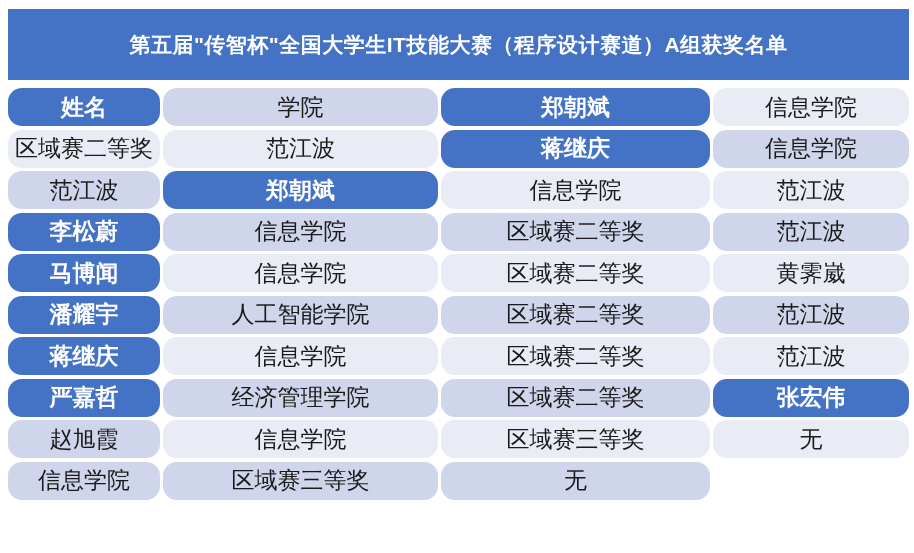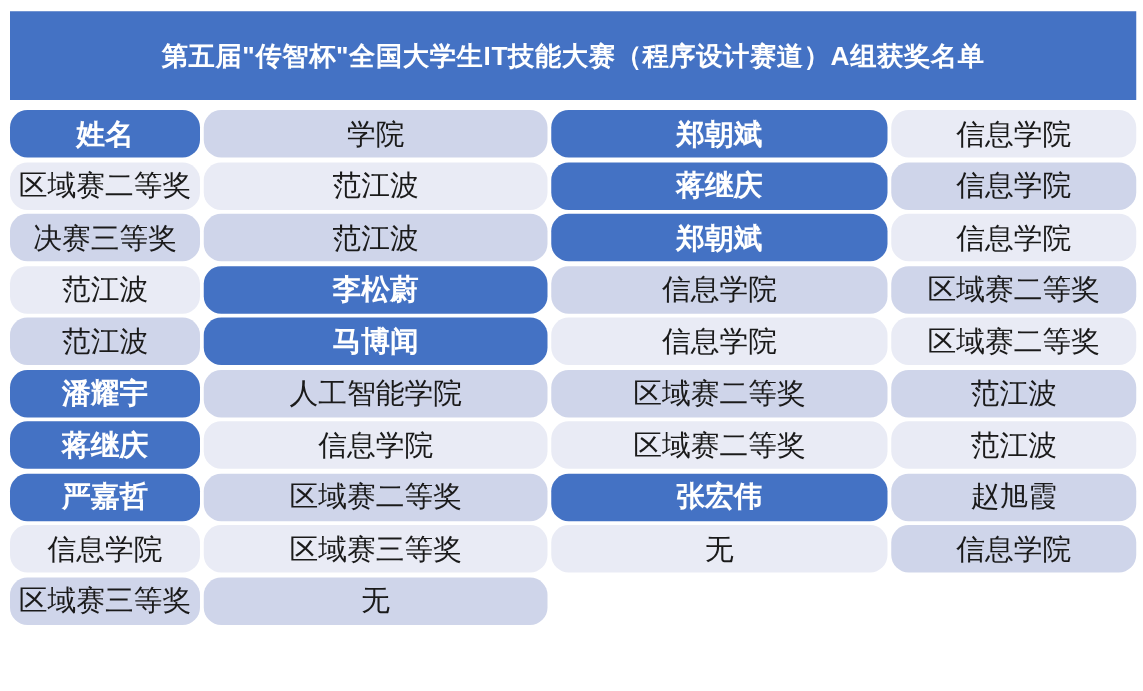--- a/index.html
+++ b/index.html
@@ -66,41 +66,42 @@
   <div class="grid">
     <div class="cell name-col">姓名</div>
     <div class="cell band-dark">学院</div>
 
   <div class="cell name-col">郑朝斌</div>
       <div class="cell band-light">信息学院</div>
       <div class="cell band-light">区域赛二等奖</div>
       <div class="cell band-light">范江波</div>
       <div class="cell name-col">蒋继庆</div>
       <div class="cell band-dark">信息学院</div>
-      <div class="cell band-dark">决赛三等奖</div>
       <div class="cell band-dark">范江波</div>
       <div class="cell name-col">郑朝斌</div>
       <div class="cell band-light">信息学院</div>
       <div class="cell band-light">范江波</div>
       <div class="cell name-col">李松蔚</div>
       <div class="cell band-dark">信息学院</div>
       <div class="cell band-dark">区域赛二等奖</div>
       <div class="cell band-dark">范江波</div>
       <div class="cell name-col">马博闻</div>
       <div class="cell band-light">信息学院</div>
       <div class="cell band-light">区域赛二等奖</div>
+      <div class="cell band-light">黄霁崴</div>
       <div class="cell name-col">潘耀宇</div>
       <div class="cell band-dark">人工智能学院</div>
       <div class="cell band-dark">区域赛二等奖</div>
       <div class="cell band-dark">范江波</div>
       <div class="cell name-col">蒋继庆</div>
       <div class="cell band-light">信息学院</div>
       <div class="cell band-light">区域赛二等奖</div>
       <div class="cell band-light">范江波</div>
       <div class="cell name-col">严嘉哲</div>
+      <div class="cell band-dark">经济管理学院</div>
       <div class="cell band-dark">区域赛二等奖</div>
       <div class="cell name-col">张宏伟</div>
       <div class="cell band-dark">赵旭霞</div>
       <div class="cell band-light">信息学院</div>
       <div class="cell band-light">区域赛三等奖</div>
       <div class="cell band-light">无</div>
       <div class="cell band-dark">信息学院</div>
       <div class="cell band-dark">区域赛三等奖</div>
       <div class="cell band-dark">无</div>
     </div>

